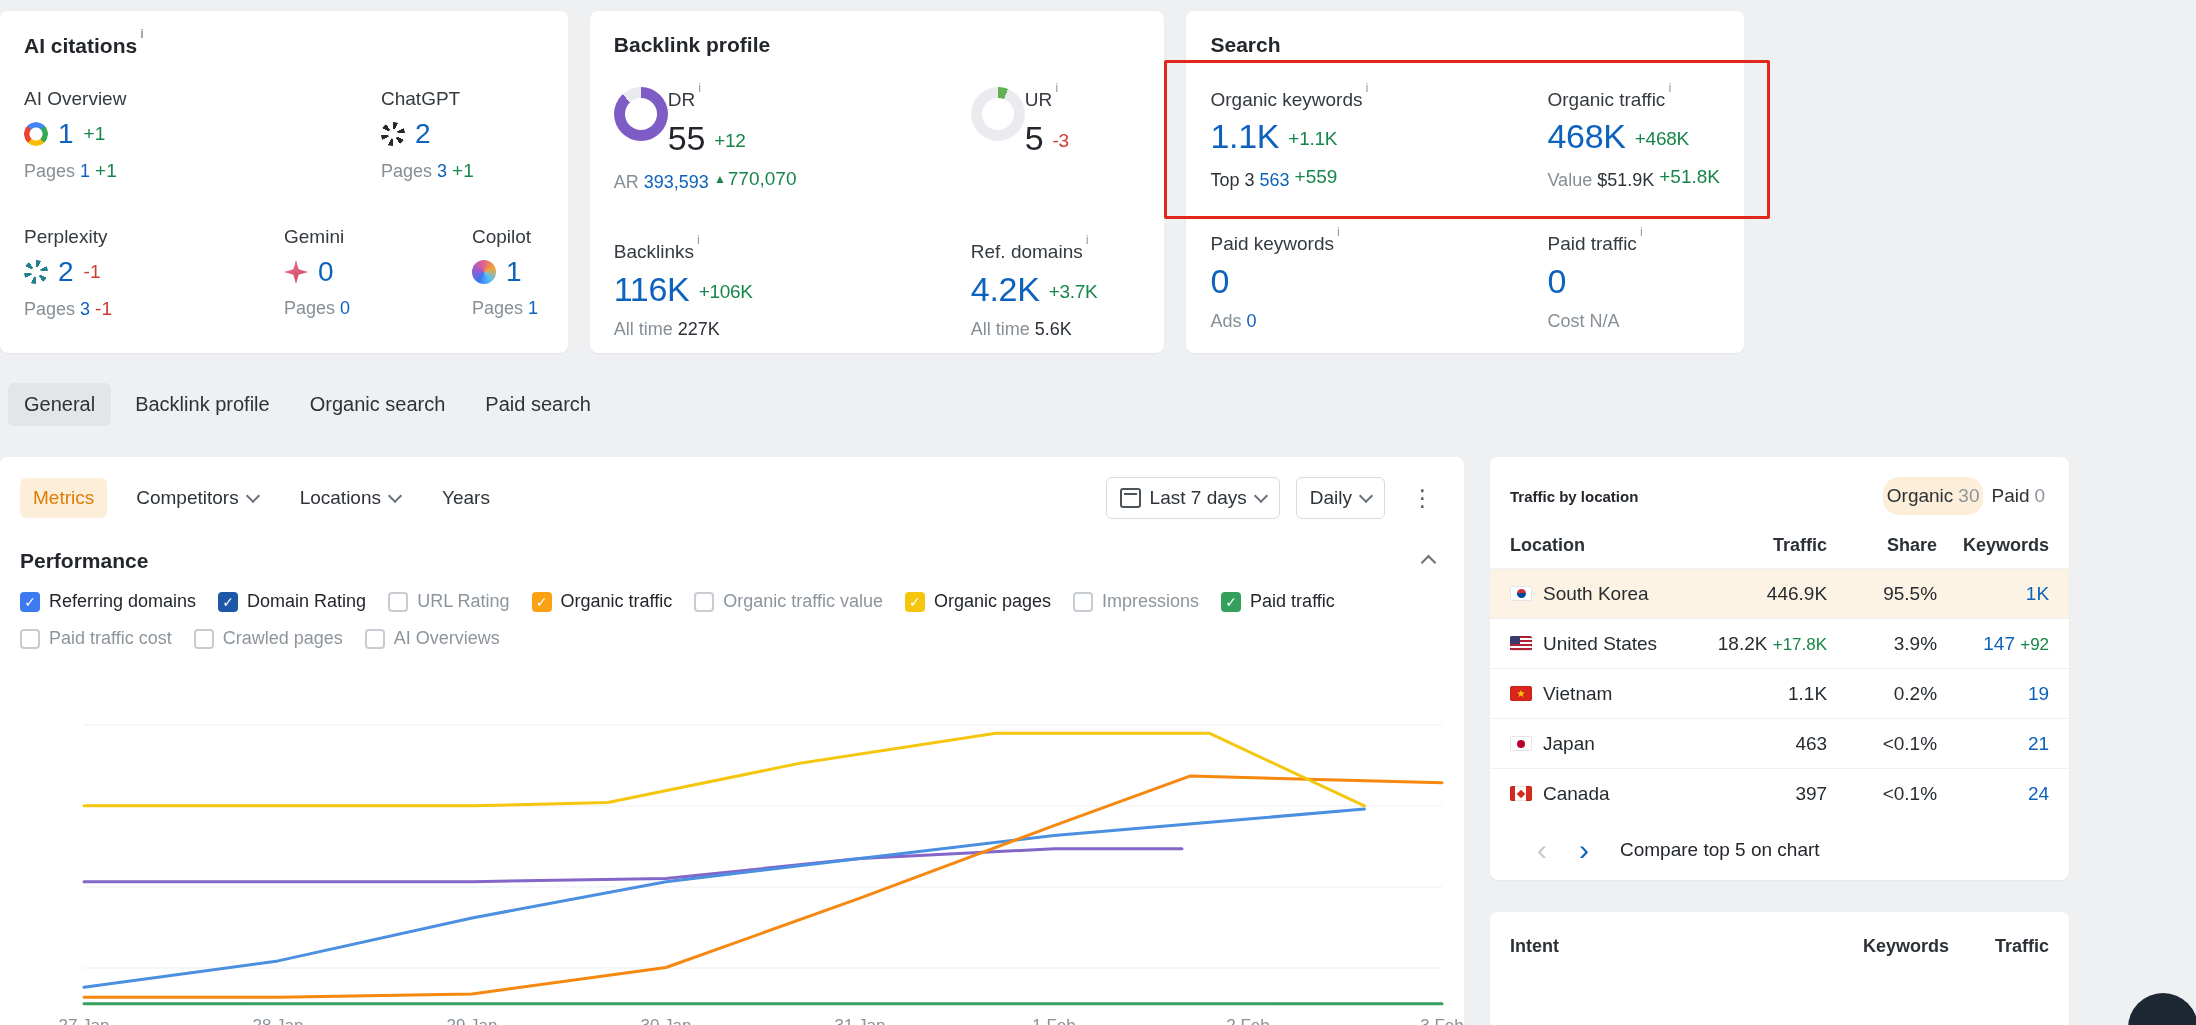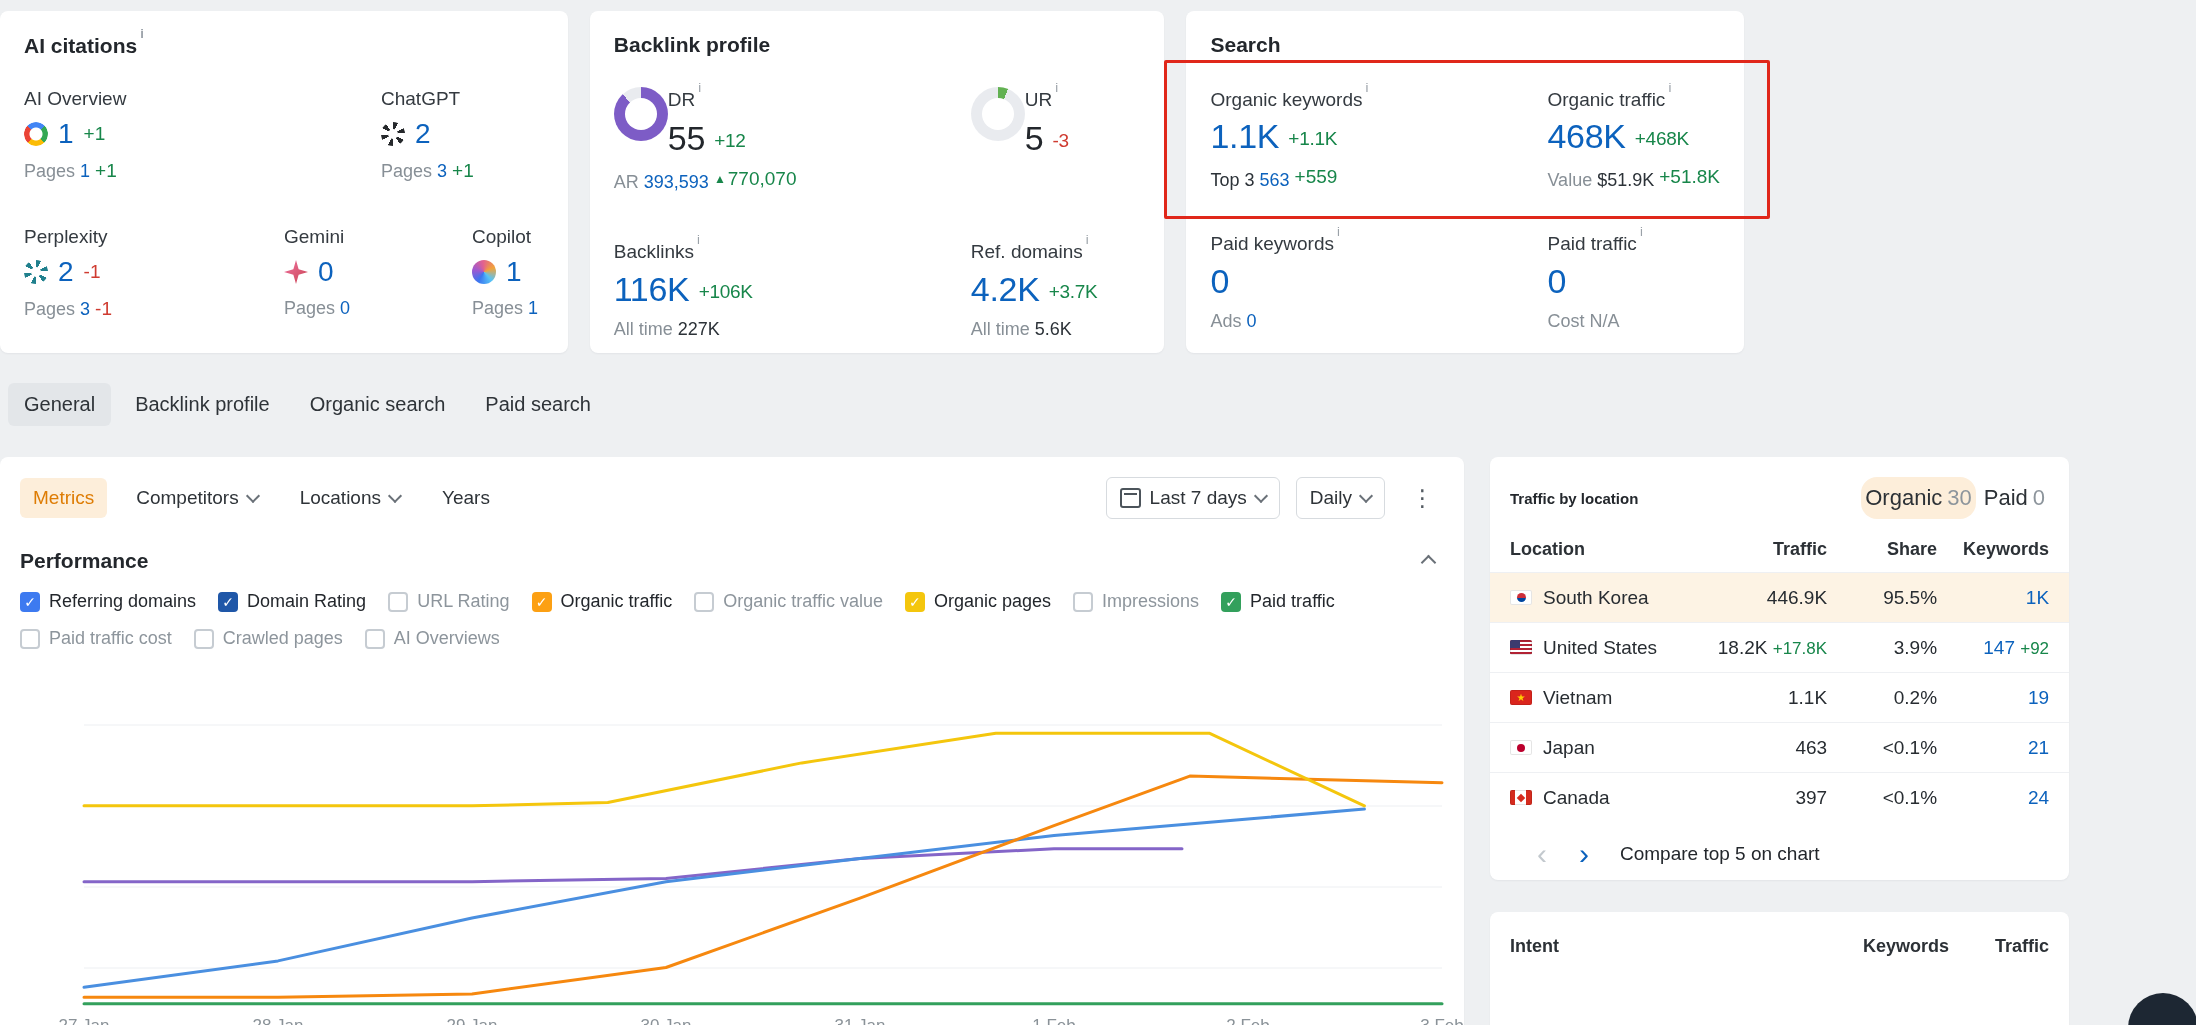--- a/index.html
+++ b/index.html
@@ -92,21 +92,21 @@
   .metric-lbl{font-size:18px;color:#8d959c}
   .metric.on .metric-lbl{color:#23272c}
   .chart-wrap{margin-top:38px}
 
   
   .right-col{flex:1;display:flex;flex-direction:column;gap:32px}
   .loc-card{padding:20px 20px 0;box-sizing:border-box;height:423px;overflow:hidden}
   .loc-head{display:flex;align-items:center;margin-bottom:20px}
   .loc-head h3{font-size:15px;font-weight:700;margin:0}
   .seg{margin-left:auto;display:flex;gap:4px}
-  .pill{font-family:inherit;font-size:22px;border:none;background:transparent;padding:8px 4px;border-radius:16px;color:#2c3136;cursor:pointer;white-space:nowrap}
+  .pill{font-family:inherit;font-size:19px;border:none;background:transparent;padding:8px 4px;border-radius:16px;color:#2c3136;cursor:pointer;white-space:nowrap}
   .pill .cnt{color:#8d959c;margin-left:5px}
   .pill-active{background:#fdeeda}
   .loc-cols{display:grid;grid-template-columns:1fr 170px 110px 112px;font-size:18px;font-weight:700;color:#2c3136;padding-bottom:12px}
   .r{text-align:right}
   .loc-row{display:grid;grid-template-columns:1fr 170px 110px 112px;align-items:center;height:49px;font-size:19px;color:#272c31;border-top:1px solid #eef0f3;margin:0 -20px;padding:0 20px}
   .loc-row.hl{background:#fdf3e4}
   .c-loc{display:flex;align-items:center;white-space:nowrap}
   .c-num{text-align:right;white-space:nowrap}
   .c-num .delta{font-size:17px;vertical-align:0}
   .flag{width:22px;height:15px;border-radius:2px;display:inline-block;position:relative;overflow:hidden;box-shadow:inset 0 0 0 1px rgba(0,0,0,.1);margin-right:11px;flex:none}

